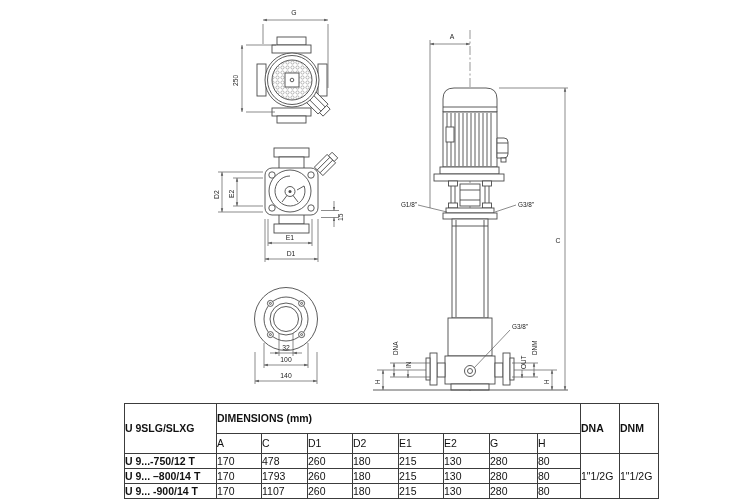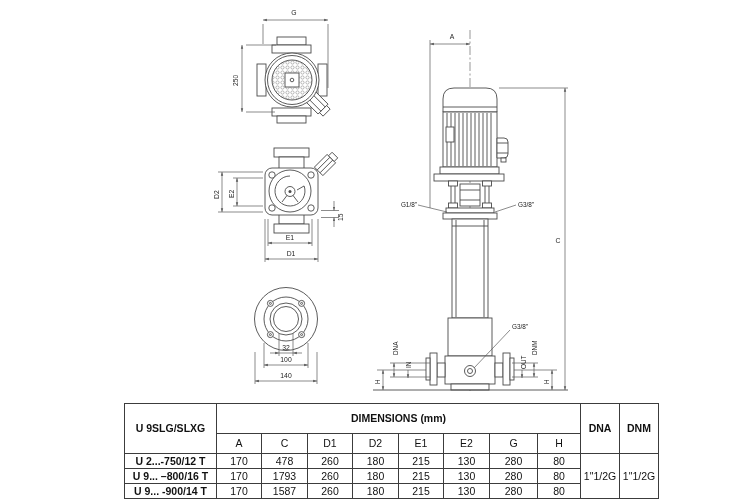--- a/index.html
+++ b/index.html
@@ -6,21 +6,21 @@
   #page{position:relative;width:750px;height:500px;background:#ffffff;overflow:hidden;
         font-family:"Liberation Sans",sans-serif;}
   svg text{font-family:"Liberation Sans",sans-serif;fill:#222;}
   .lbl{font-size:6.8px;}
   .lbs{font-size:6.4px;}
   .ln{fill:none;stroke:#4a4a4a;stroke-width:0.9;}
   .fw{fill:#ffffff;stroke:#4a4a4a;stroke-width:0.9;}
   .dim{fill:none;stroke:#5a5a5a;stroke-width:0.7;}
   .cl{fill:none;stroke:#6a6a6a;stroke-width:0.7;stroke-dasharray:9 2.5 2 2.5;}
   table.dims{position:absolute;left:124px;top:403px;border-collapse:collapse;table-layout:fixed;color:#111;}
-  table.dims td{border:1px solid #3c3c3c;text-align:center;vertical-align:middle;
+  table.dims td{border:1px solid #3c3c3c;text-align:left;vertical-align:middle;
         padding:0;font-size:10.5px;line-height:1;white-space:nowrap;overflow:hidden;}
   .b{font-weight:bold;}
   .h1r{height:30px;} .h2r{height:20px;} .dr{height:15px;}
   td.vb{vertical-align:bottom;padding-bottom:2px;font-size:10px;}
 </style>
 </head>
 <body>
 
 <div id="page">
 
@@ -305,47 +305,47 @@
     <td>A</td>
     <td>C</td>
     <td>D1</td>
     <td>D2</td>
     <td>E1</td>
     <td>E2</td>
     <td>G</td>
     <td>H</td>
   </tr>
   <tr class="dr">
-    <td class="b">U 2...-750/12 T</td>
+    <td class="b">U 9...-750/12 T</td>
     <td>170</td>
     <td>478</td>
     <td>260</td>
     <td>180</td>
     <td>215</td>
     <td>130</td>
     <td>280</td>
     <td>80</td>
     <td class="vb" rowspan="3">1"1/2G</td>
     <td class="vb" rowspan="3">1"1/2G</td>
   </tr>
   <tr class="dr">
-    <td class="b">U 9... –800/16 T</td>
+    <td class="b">U 9... –800/14 T</td>
     <td>170</td>
     <td>1793</td>
     <td>260</td>
     <td>180</td>
     <td>215</td>
     <td>130</td>
     <td>280</td>
     <td>80</td>
   </tr>
   <tr class="dr">
     <td class="b">U 9... -900/14 T</td>
     <td>170</td>
-    <td>1587</td>
+    <td>1107</td>
     <td>260</td>
     <td>180</td>
     <td>215</td>
     <td>130</td>
     <td>280</td>
     <td>80</td>
   </tr>
 </tbody>
     </table>
 

